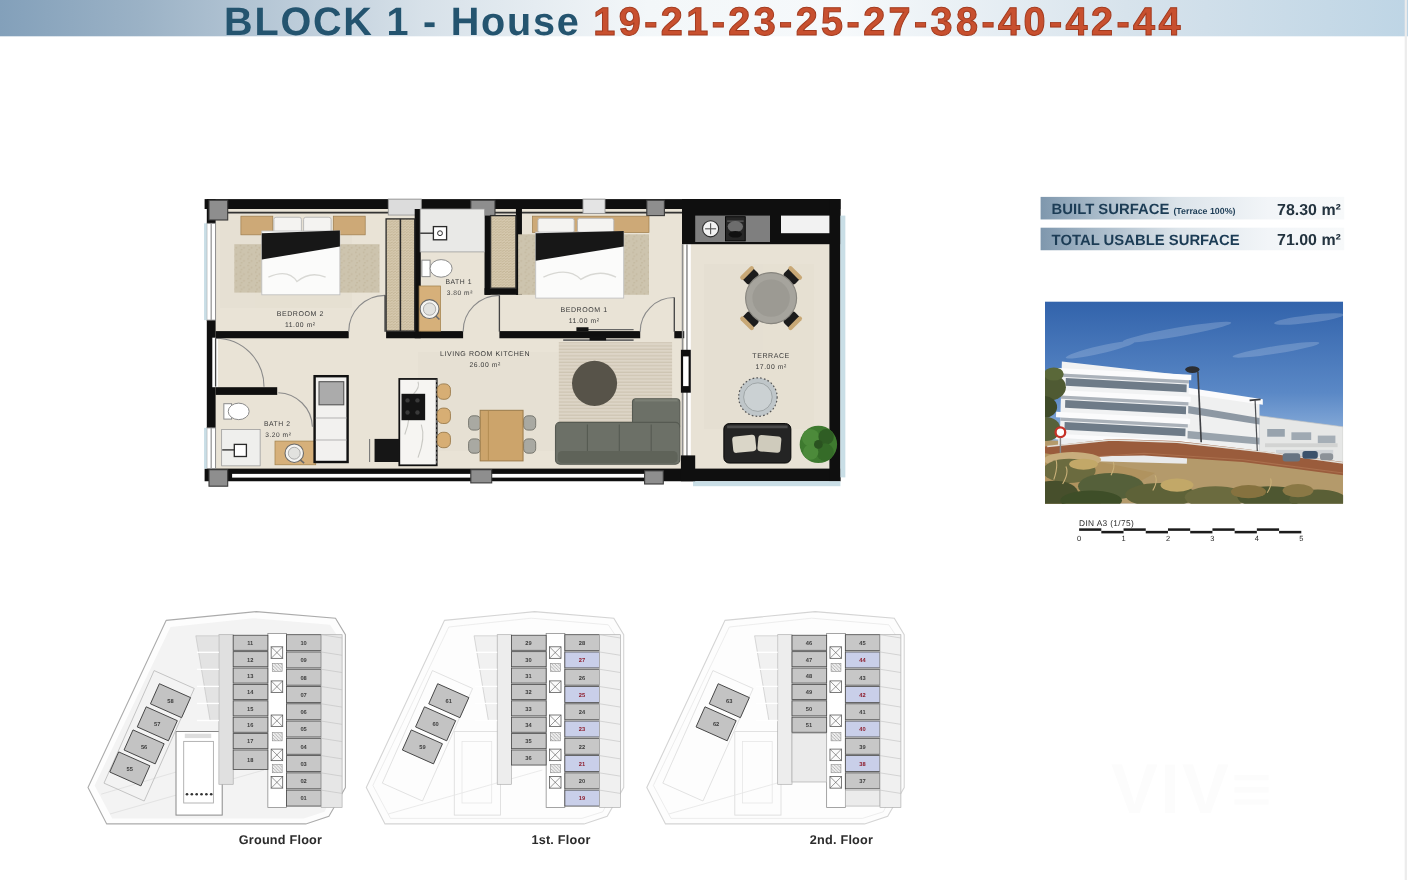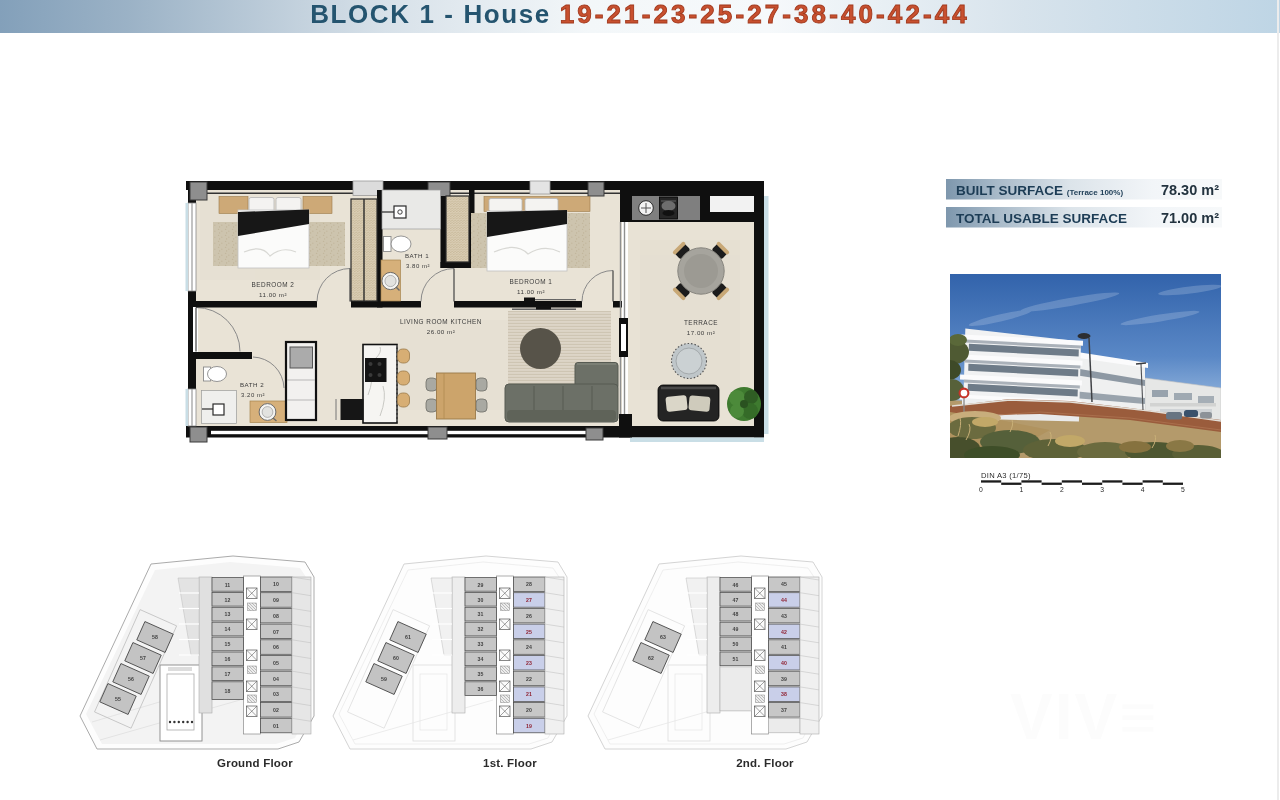--- a/index.html
+++ b/index.html
@@ -1,17 +1,17 @@
 <!DOCTYPE html>
 <html><head><meta charset="utf-8"><style>
 html,body{margin:0;padding:0;}
 body{width:1280px;height:800px;background:#ffffff;font-family:"Liberation Sans",sans-serif;overflow:hidden;}
 .page{position:relative;width:1280px;height:800px;}
 .hdr{position:absolute;left:0;top:0;width:1280px;height:33px;background:linear-gradient(90deg,#83A0BA 0%,#9BB2C6 10%,#D7E1E9 30%,#F3F7F9 46%,#F6F9FB 60%,#D7E3EC 80%,#BED5E5 100%);}
-.hdrtxt{position:absolute;left:0;top:-1px;width:1280px;text-align:center;font-size:26px;font-weight:bold;white-space:nowrap;}
+.hdrtxt{position:absolute;left:0;top:-1px;width:1280px;text-align:center;font-size:36px;font-weight:bold;white-space:nowrap;}
 .hdrtxt .b{color:#24546F;letter-spacing:1.6px;}
 .hdrtxt .o{color:#C8502F;-webkit-text-stroke:0.9px #A23A1E;letter-spacing:3.1px;}
 .wm{position:absolute;left:1010px;top:680px;width:230px;color:#FCFCFC;font-weight:bold;font-size:64px;letter-spacing:2px;}
 .edge{position:absolute;right:1px;top:0;width:2px;height:800px;background:#ECECEC;}
 </style></head><body>
 <div class="page">
 
 <div class="hdr"></div>
 
 <div class="hdrtxt"><span class="b">BLOCK 1 - House </span><span class="o">19-21-23-25-27-38-40-42-44</span></div>

